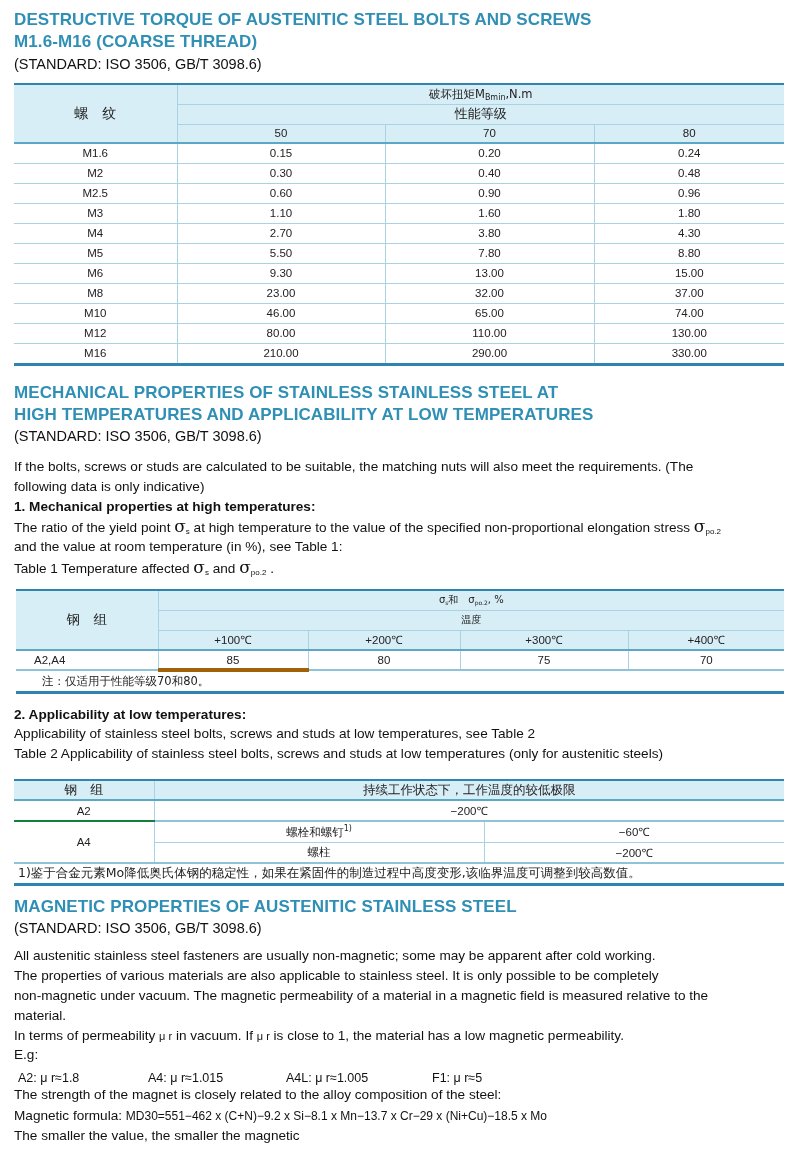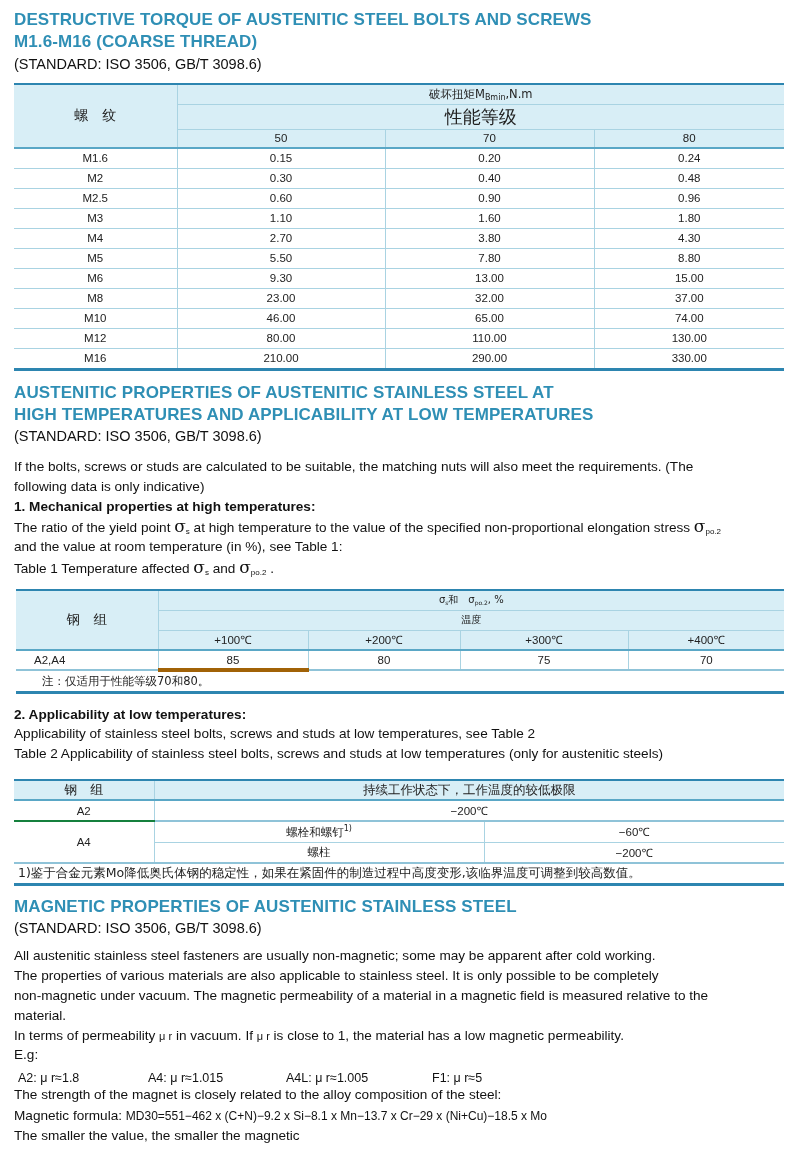--- a/index.html
+++ b/index.html
@@ -36,21 +36,21 @@
       <col style="width:208px">
       <col style="width:209px">
       <col style="width:190px">
     </colgroup>
   <tbody>
       <tr class="hdr topline" style="height:20px;">
     <td rowspan="3" class="cn" style="font-size:14px; border-bottom:2px solid #5aa7c6;">螺　纹</td>
     <td colspan="3" class="cn"><span>破坏扭矩M</span><span class="sub">Bmin</span><span>,N.m</span></td>
   </tr>
   <tr class="hdr" style="height:20px;">
-    <td colspan="3" class="cn" style="font-size:18px;">性能等级</td>
+    <td colspan="3" class="cn" style="font-size:13px;">性能等级</td>
   </tr>
   <tr class="hdr headsep" style="height:19px;">
     <td>50</td>
     <td>70</td>
     <td>80</td>
   </tr>
   <tr style="height:20px;">
         <td>M1.6</td>
         <td>0.15</td>
         <td>0.20</td>
@@ -112,21 +112,21 @@
       </tr>
   <tr class="bottomline" style="height:21px;">
         <td>M16</td>
         <td>210.00</td>
         <td>290.00</td>
         <td>330.00</td>
       </tr>
 </tbody>
   </table>
 
-<div class="abs h-title" style="left:14px; top:382px;">AUSTENITIC PROPERTIES OF AUSTENITIC STAINLESS STEEL AT</div>
+<div class="abs h-title" style="left:14px; top:382px;">MECHANICAL PROPERTIES OF STAINLESS STAINLESS STEEL AT</div>
 <div class="abs h-title" style="left:14px; top:404px;">HIGH TEMPERATURES AND APPLICABILITY AT LOW TEMPERATURES</div>
 <div class="abs std" style="left:14px; top:427px;">(STANDARD: ISO 3506, GB/T 3098.6)</div>
 
 <div class="abs para" style="left:14px; top:457px;">If the bolts, screws or studs are calculated to be suitable, the matching nuts will also meet the requirements. (The</div>
 <div class="abs para" style="left:14px; top:477px;">following data is only indicative)</div>
 <div class="abs para bold" style="left:14px; top:497px;">1. Mechanical properties at high temperatures:</div>
 <div class="abs para" style="left:14px; top:516px; white-space:nowrap;">
   <span>The ratio of the yield point </span><span class="sigma">σ</span><span class="sub">s</span><span> at high temperature to the value of the specified non-proportional elongation stress </span><span class="sigma">σ</span><span class="sub">po.2</span>
 </div>
 <div class="abs para" style="left:14px; top:537px;">and the value at room temperature (in %), see Table 1:</div>

